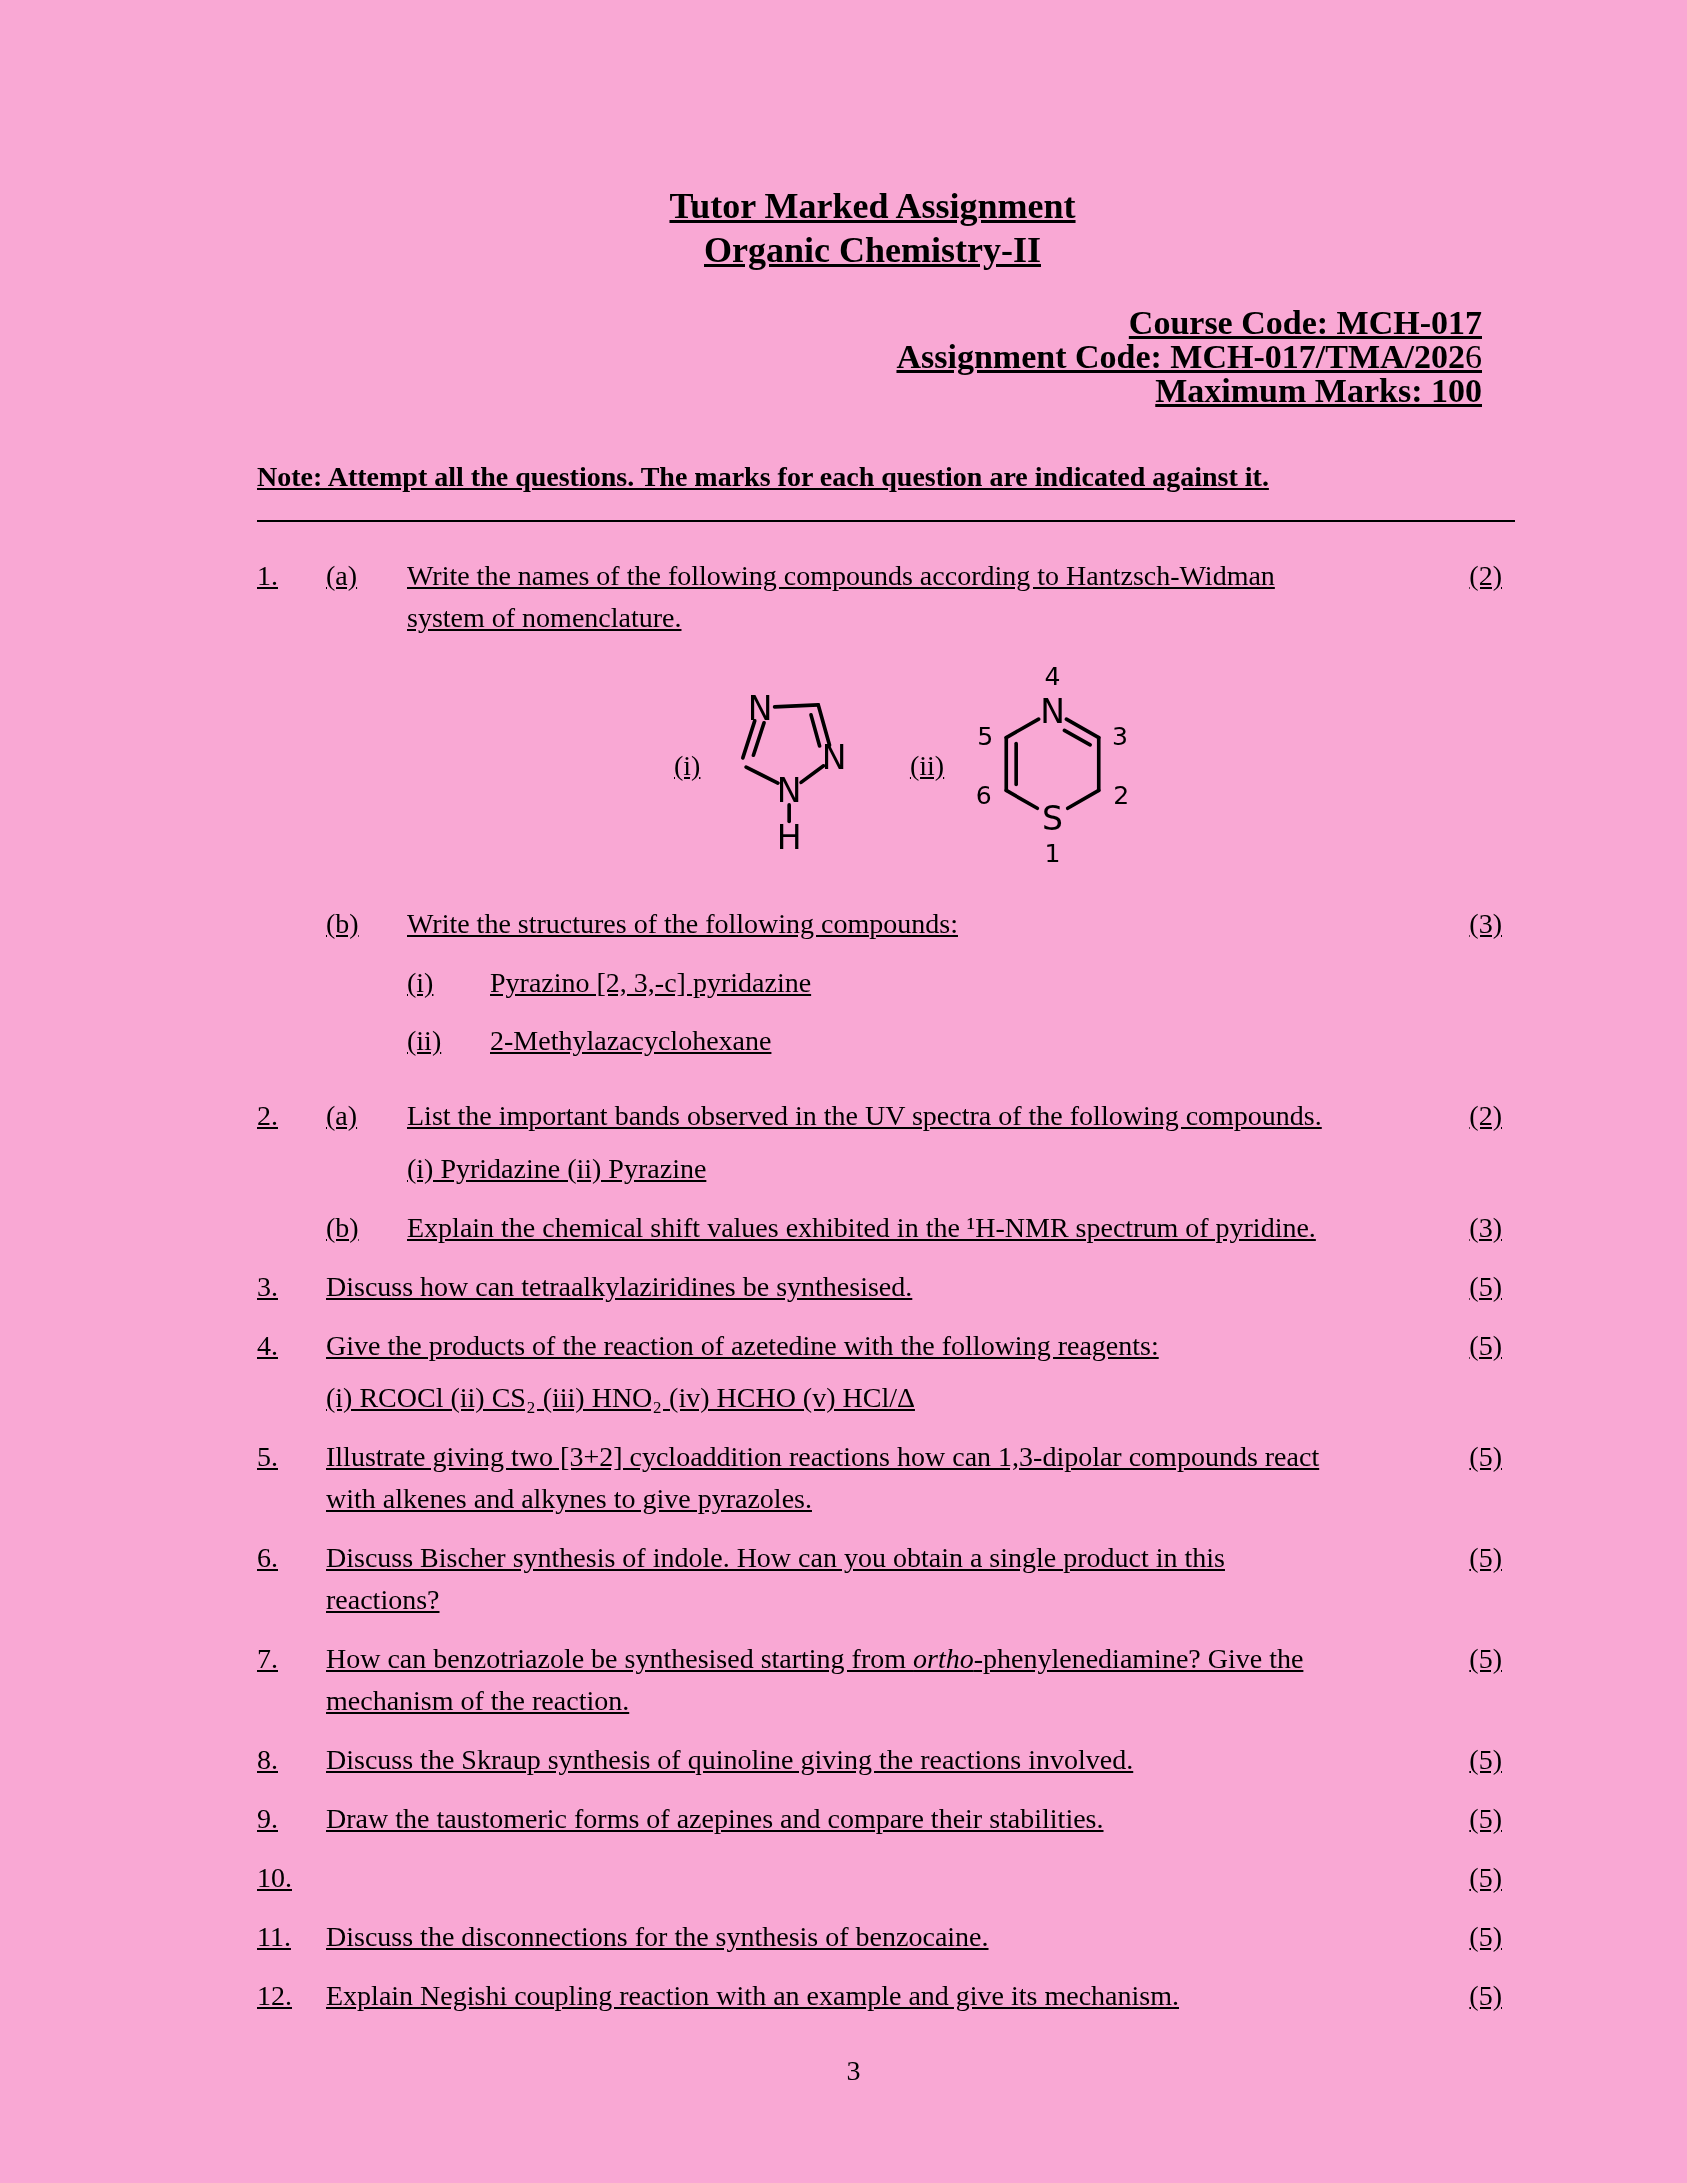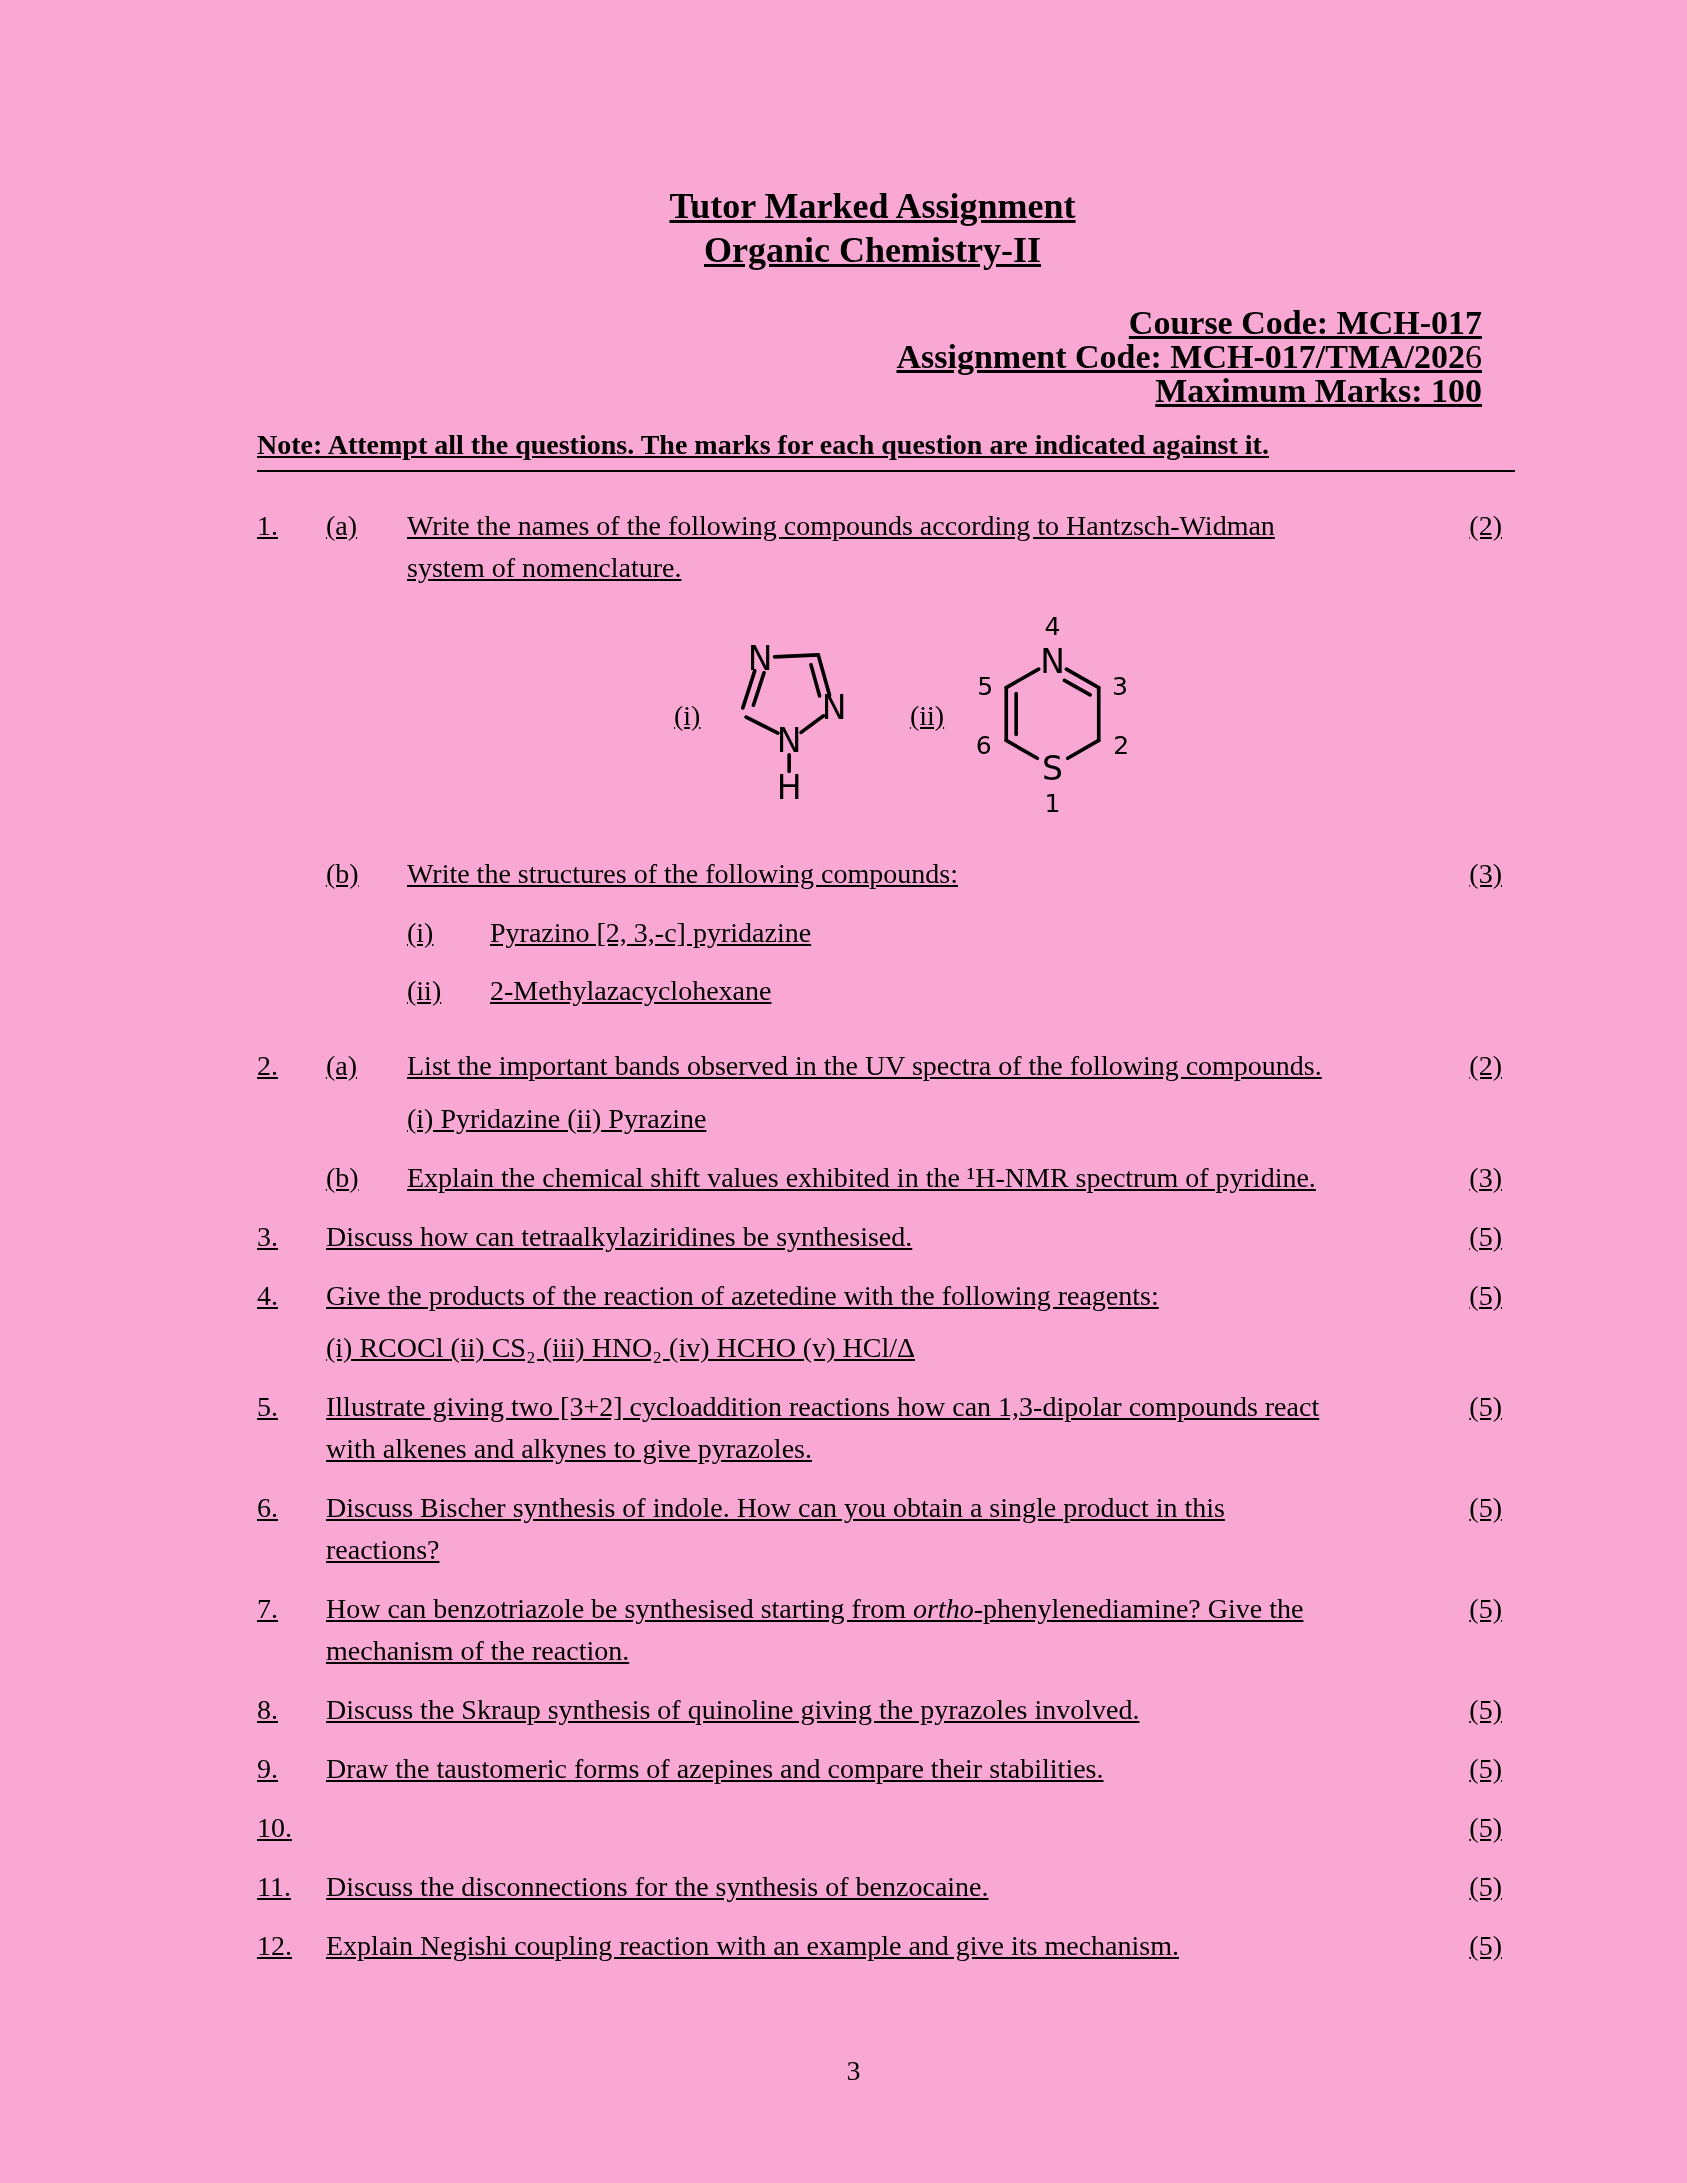--- a/index.html
+++ b/index.html
@@ -26,23 +26,23 @@
     margin-left:257px; width:1225px;
     margin-top:34px;
     text-align:right;
     font-weight:bold; font-size:34px; line-height:34px;
   }
   .codes-block .regular { font-weight:normal; }
 
   
   .note-block {
     margin-left:257px; width:1258px;
-    margin-top:16px;
+    margin-top:48px;
     font-weight:bold; line-height:42px;
-    padding-bottom:4px;
+    padding-bottom:22px;
     border-bottom:2.6px solid #000;
   }
 
   .note-gap { height:33px; }
 
   
   .qlist { margin-left:257px; width:1245px; }
   .qrow {
     display:grid;
     grid-template-columns:69px 81px 1fr 58px;
@@ -248,21 +248,21 @@
         <div class="qtext wide">
           <div class="qline"><span>How can benzotriazole be synthesised starting from </span><span class="em">ortho</span><span>-phenylenediamine? Give the</span></div>
           <div class="qline">mechanism of the reaction.</div>
         </div>
         <div class="qmarks">(5)</div>
       </div>
 
       <div class="qrow">
         <div class="qnum">8.</div>
         <div class="qtext wide">
-          <div class="qline">Discuss the Skraup synthesis of quinoline giving the pyrazoles involved.</div>
+          <div class="qline">Discuss the Skraup synthesis of quinoline giving the reactions involved.</div>
         </div>
         <div class="qmarks">(5)</div>
       </div>
 
       <div class="qrow">
         <div class="qnum">9.</div>
         <div class="qtext wide">
           <div class="qline">Draw the taustomeric forms of azepines and compare their stabilities.</div>
         </div>
         <div class="qmarks">(5)</div>

